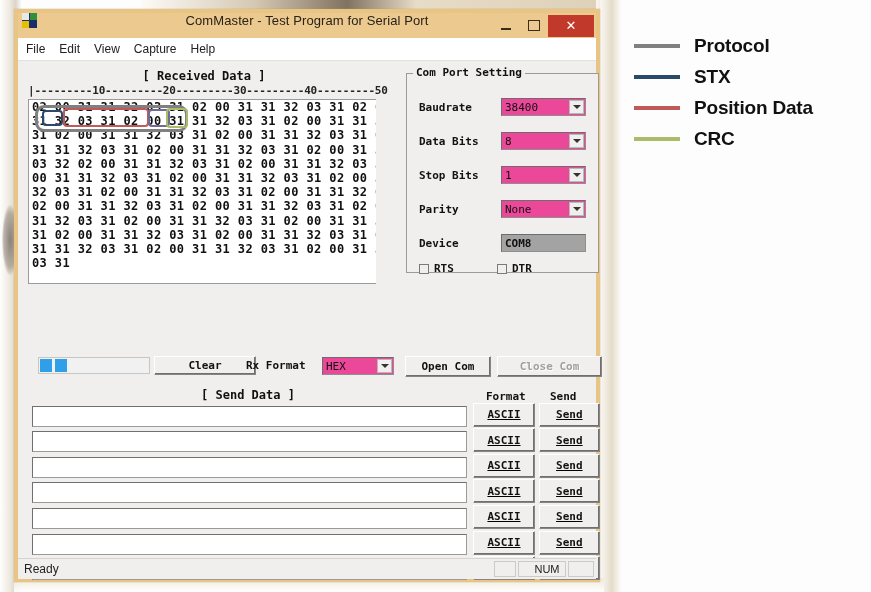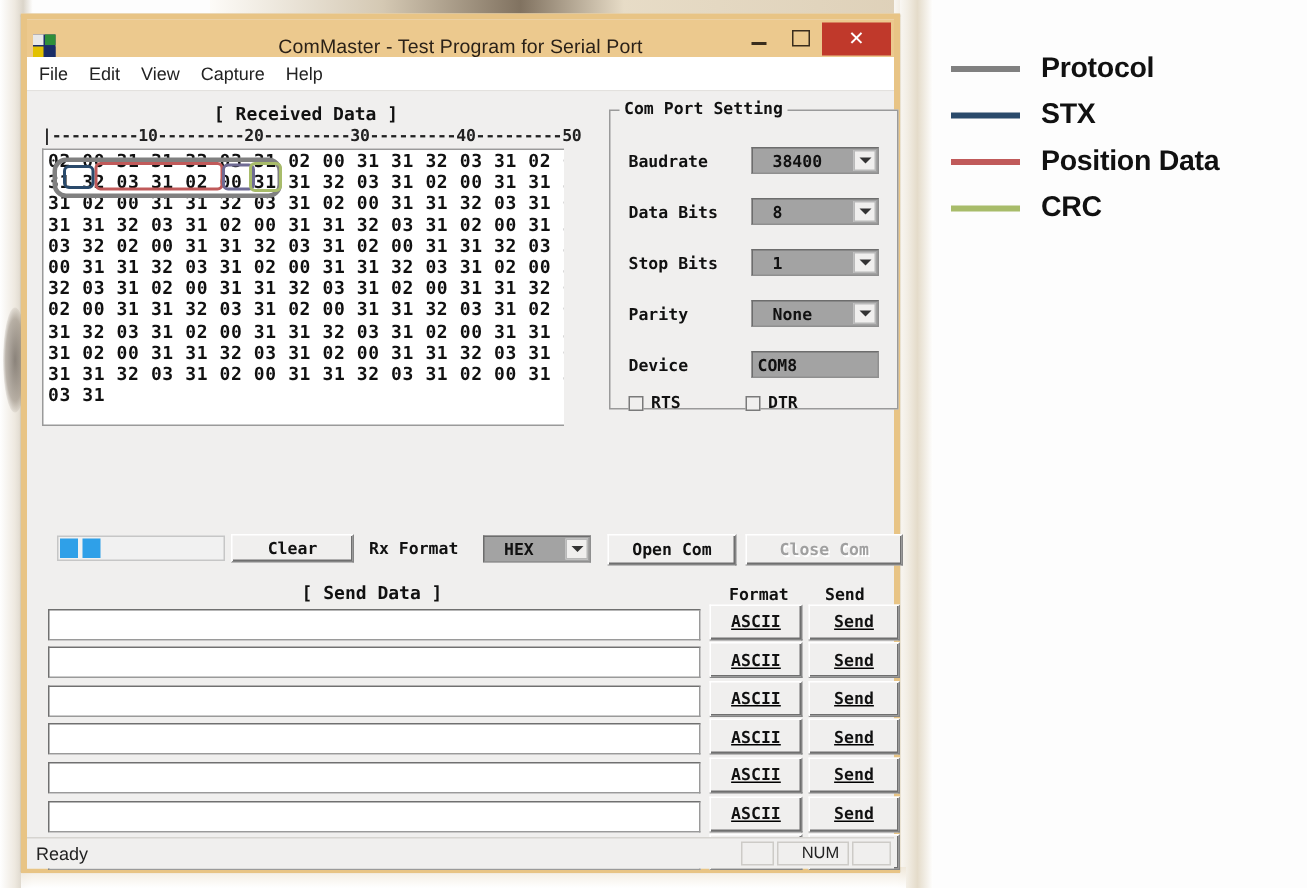--- a/index.html
+++ b/index.html
@@ -19,21 +19,21 @@
   .bg-bottom{position:absolute;left:14px;top:578px;width:590px;height:14px;
     background:linear-gradient(180deg,#efe7d8 0%,#ffffff 100%);opacity:.9;}
 
   
   .window{
     position:absolute;left:14px;top:9px;width:586px;height:573px;
     background:#f0efee;border:4px solid #e8c485;box-shadow:0 0 1px #b59a62;
     box-sizing:border-box;
   }
   .titlebar{
-    height:25px;background:#ecc98e;display:flex;align-items:flex-end;
+    height:25px;background:#ecc98e;display:flex;align-items:flex-start;
     position:relative;
   }
   .title-icon{
     width:15px;height:15px;margin-left:4px;position:relative;flex:0 0 auto;
     background:#1c2f6b;
   }
   .title-icon i{position:absolute;display:block;}
   .ti1{left:0;top:0;width:7px;height:7px;background:#e8e8e8;}
   .ti2{right:0;top:0;width:7px;height:7px;background:#2f8f3a;}
   .ti3{left:0;bottom:0;width:7px;height:7px;background:#e2c100;}
@@ -85,24 +85,24 @@
     border:1px solid #9a9a9a;background:#f0efee;box-sizing:border-box;
   }
   .group-label{
     position:absolute;left:6px;top:-8px;background:#f0efee;padding:0 3px;
     font-family:"DejaVu Sans Mono",monospace;font-size:11px;font-weight:bold;color:#111;
   }
   .fld{position:absolute;display:flex;align-items:center;}
   .fld-label{font-family:"DejaVu Sans Mono",monospace;font-size:11px;font-weight:bold;
     color:#111;width:82px;}
   .combo{
-    position:relative;width:85px;height:18px;background:#a3a3a3;border:1px solid #8f8f8f;
+    position:relative;width:85px;height:18px;background:#ec4899;border:1px solid #8f8f8f;
     border-top-color:#6d6d6d;border-left-color:#6d6d6d;box-sizing:border-box;
-    font-family:"DejaVu Sans Mono",monospace;font-size:11px;font-weight:bold;color:#111;
-    padding:2px 0 0 13px;
+    font-family:"DejaVu Sans Mono",monospace;font-size:11px;font-weight:normal;color:#111;
+    padding:2px 0 0 3px;
   }
   .combo .arrow{
     position:absolute;right:1px;top:1px;width:15px;height:14px;background:#f0efee;
     border:1px solid #b9b9b9;display:flex;align-items:center;justify-content:center;
     box-sizing:border-box;
   }
   .combo .arrow::after{content:"";border-left:4px solid transparent;border-right:4px solid transparent;
     border-top:4px solid #333;display:block;}
   .textbox{
     width:85px;height:18px;background:#a3a3a3;border:1px solid #8f8f8f;
@@ -121,21 +121,21 @@
     display:flex;align-items:center;padding:1px;}
   .progress i{display:block;width:12px;height:13px;background:#2fa0e8;margin-right:3px;}
 
   .btn{
     background:#f0efee;border:1px solid #858585;border-top-color:#ffffff;border-left-color:#ffffff;
     box-shadow:inset -1px -1px 0 #6f6f6f;box-sizing:border-box;
     font-family:"DejaVu Sans Mono",monospace;font-size:11px;font-weight:bold;color:#111;
     display:flex;align-items:center;justify-content:center;
   }
   .btn.disabled{color:#a0a0a0;text-shadow:1px 1px 0 #ffffff;}
-  .btn-clear{position:absolute;left:136px;top:295px;width:82px;height:19px;}
+  .btn-clear{position:absolute;left:136px;top:295px;width:102px;height:19px;}
   .lbl-rxformat{position:absolute;left:228px;top:298px;
     font-family:"DejaVu Sans Mono",monospace;font-size:11px;font-weight:bold;color:#111;}
   .combo-rx{position:absolute;left:304px;top:296px;width:72px;height:18px;}
   .btn-open{position:absolute;left:387px;top:295px;width:86px;height:21px;}
   .btn-close{position:absolute;left:479px;top:295px;width:105px;height:21px;}
 
   
   .send-title{position:absolute;left:0;top:327px;width:460px;text-align:center;
     font-family:"DejaVu Sans Mono",monospace;font-size:12px;font-weight:bold;color:#111;}
   .hdr-format{position:absolute;left:468px;top:329px;

